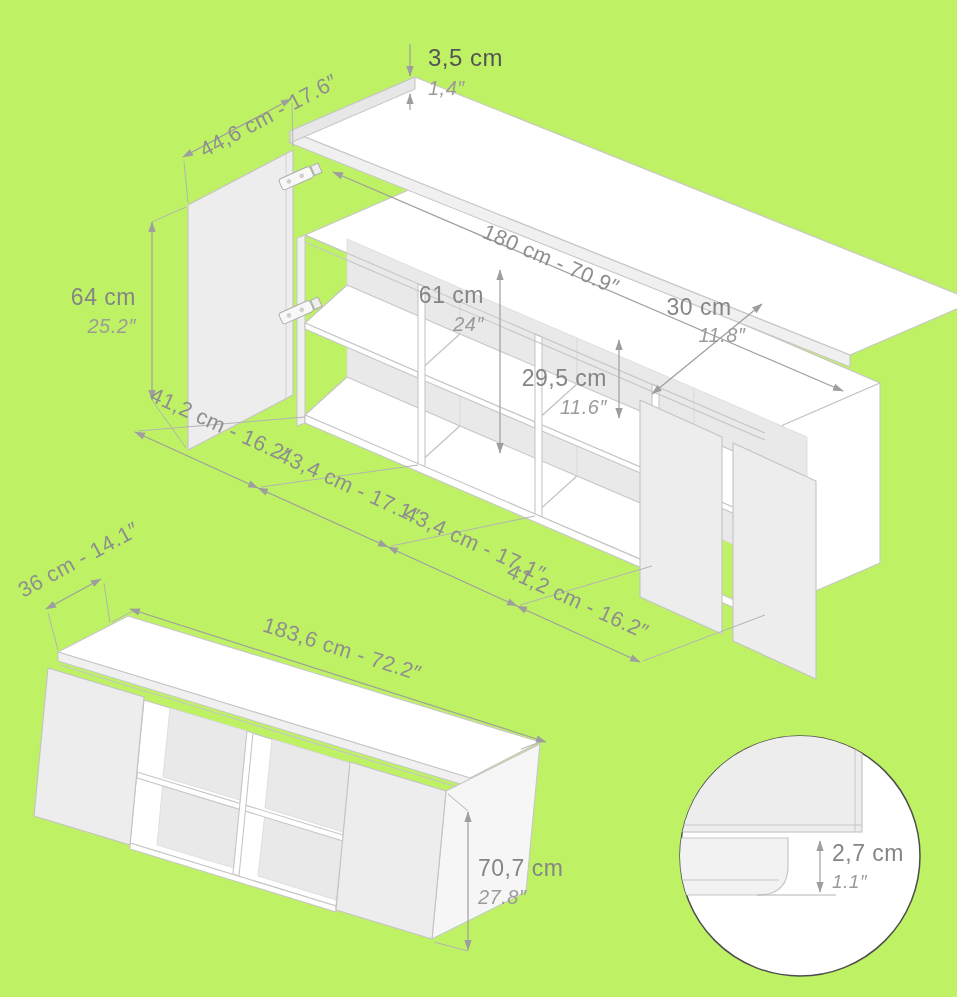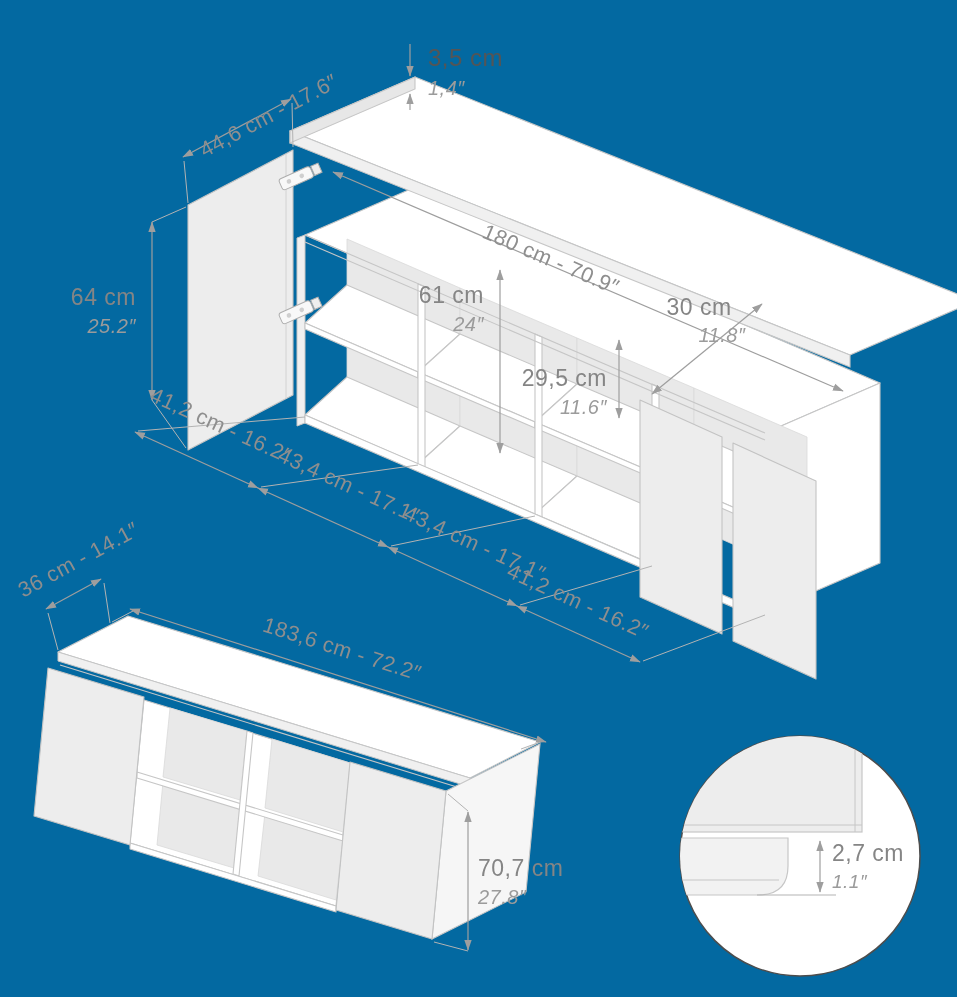--- a/index.html
+++ b/index.html
@@ -1,16 +1,16 @@
 <!DOCTYPE html>
 <html><head>
 <meta charset="utf-8">
 <style>
   html,body{margin:0;padding:0;background:#ffffff;}
-  .stage{position:relative;width:957px;height:997px;background:#0369a1;overflow:hidden;
+  .stage{position:relative;width:957px;height:997px;background:#bef264;overflow:hidden;
          font-family:"Liberation Sans", sans-serif;}
   svg{display:block;}
   text{font-family:"Liberation Sans", sans-serif;}
   .dimcm{fill:#858585;font-size:23px;letter-spacing:.5px;}
   .dimcm-dark{fill:#555555;font-size:24px;letter-spacing:.5px;}
   .dimin{fill:#9b9b9b;font-size:20px;font-style:italic;letter-spacing:.5px;}
   .dimdiag{fill:#8e8e8e;font-size:21.5px;letter-spacing:.5px;}
   .furn{fill:#ffffff;stroke:#c6c6c6;stroke-width:1.1;stroke-linejoin:round;}
   .furnline{fill:none;stroke:#c6c6c6;stroke-width:1.1;}
   .panel{fill:#ededed;stroke:#c3c3c3;stroke-width:1.1;stroke-linejoin:round;}

